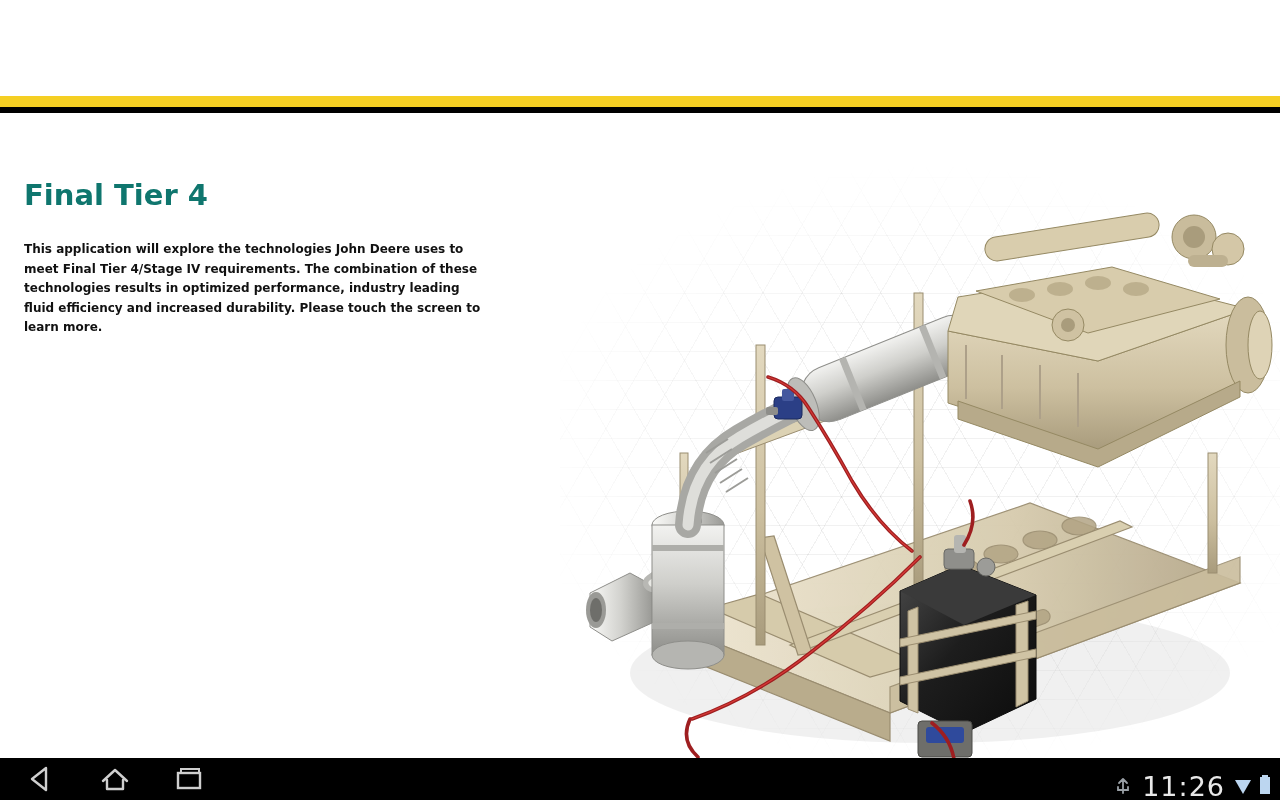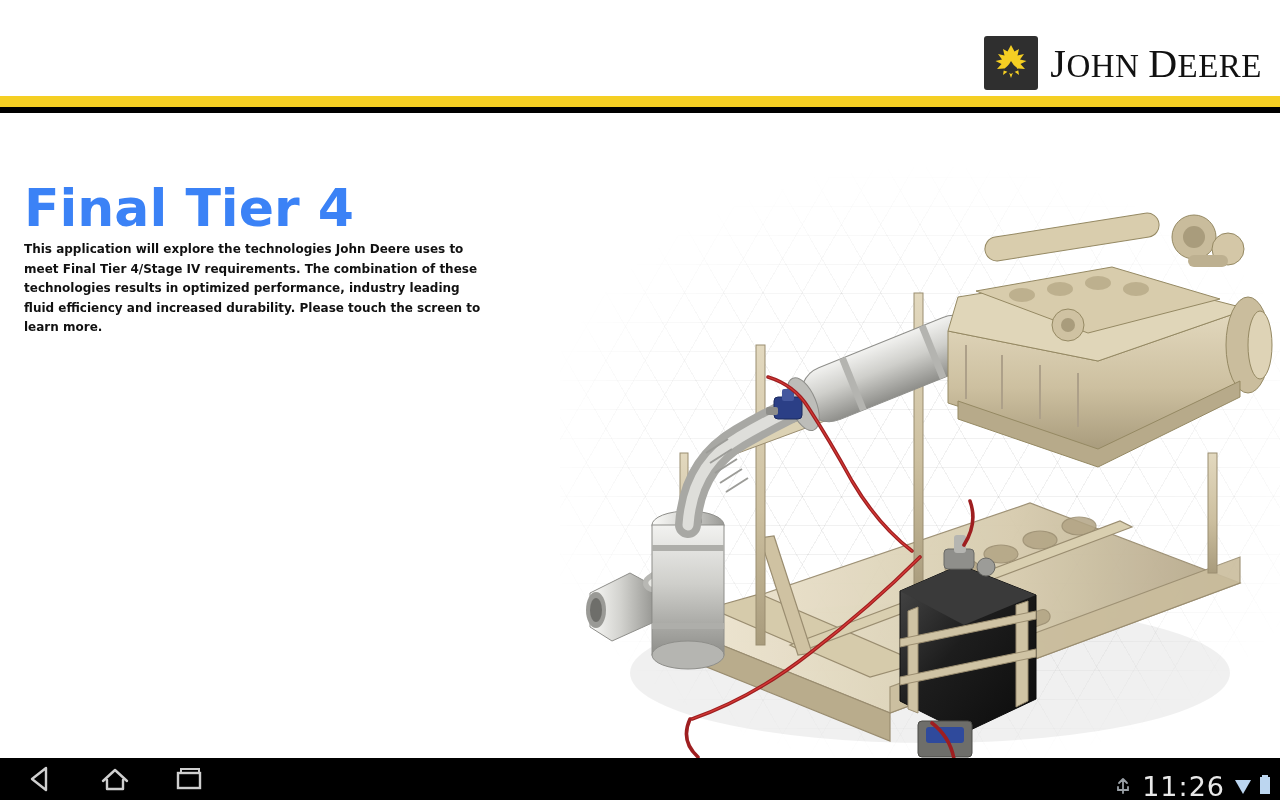--- a/index.html
+++ b/index.html
@@ -80,23 +80,23 @@
     width: 1280px;
     height: 645px;
     background: #ffffff;
     overflow: hidden;
   }
   .page-title {
     position: absolute;
     left: 24px;
     top: 65px;
     font-family: "DejaVu Sans", sans-serif;
-    font-size: 52px;
+    font-size: 29px;
     font-weight: bold;
-    color: #3b82f6;
+    color: #0f766e;
     letter-spacing: 0px;
   }
   .page-body {
     position: absolute;
     left: 24px;
     top: 127px;
     width: 470px;
     font-size: 12px;
     font-weight: bold;
     line-height: 19.6px;
@@ -158,35 +158,20 @@
     line-height: 1;
     padding-bottom: 2px;
   }
   .status-icons { display: flex; align-items: center; gap: 5px; }
 </style>
 </head>
 <body>
 
 <div class="screen">
 
-  <div class="header">
-    <div class="logo-wrap">
-      <div class="logo-mark">
-        <svg width="46" height="46" viewBox="0 0 46 46" aria-hidden="true">
-          <g fill="#f5cf23">
-            <path d="M23 5 L26.5 11.5 L31 9 L29.5 15.5 L36 14 L32 19.5 L38.5 21 L32.5 24 L37 29 L30 28.5 L31 35 L25.5 31 L23 38 L20.5 31 L15 35 L16 28.5 L9 29 L13.5 24 L7.5 21 L14 19.5 L10 14 L16.5 15.5 L15 9 L19.5 11.5 Z"></path>
-            <path d="M14 30 q6 -3 9 -9 q3 6 9 9 q-5 1 -9 4 q-4 -3 -9 -4 Z" fill="#2f2f2f"></path>
-          </g>
-        </svg>
-      </div>
-      <div class="logo-text">
-        <span class="cap">J</span>OHN&nbsp;<span class="cap">D</span>EERE
-      </div>
-    </div>
-  </div>
   <div class="bar-yellow"></div>
   <div class="bar-black"></div>
 
   <div class="content">
 
     <div class="page-title">Final Tier 4</div>
     <div class="page-body">This application will explore the technologies John Deere uses to meet Final Tier 4/Stage IV requirements. The combination of these technologies results in optimized performance, industry leading fluid efficiency and increased durability. Please touch the screen to learn more.</div>
 
     <div class="illo">
       <div class="hex-bg"></div>

